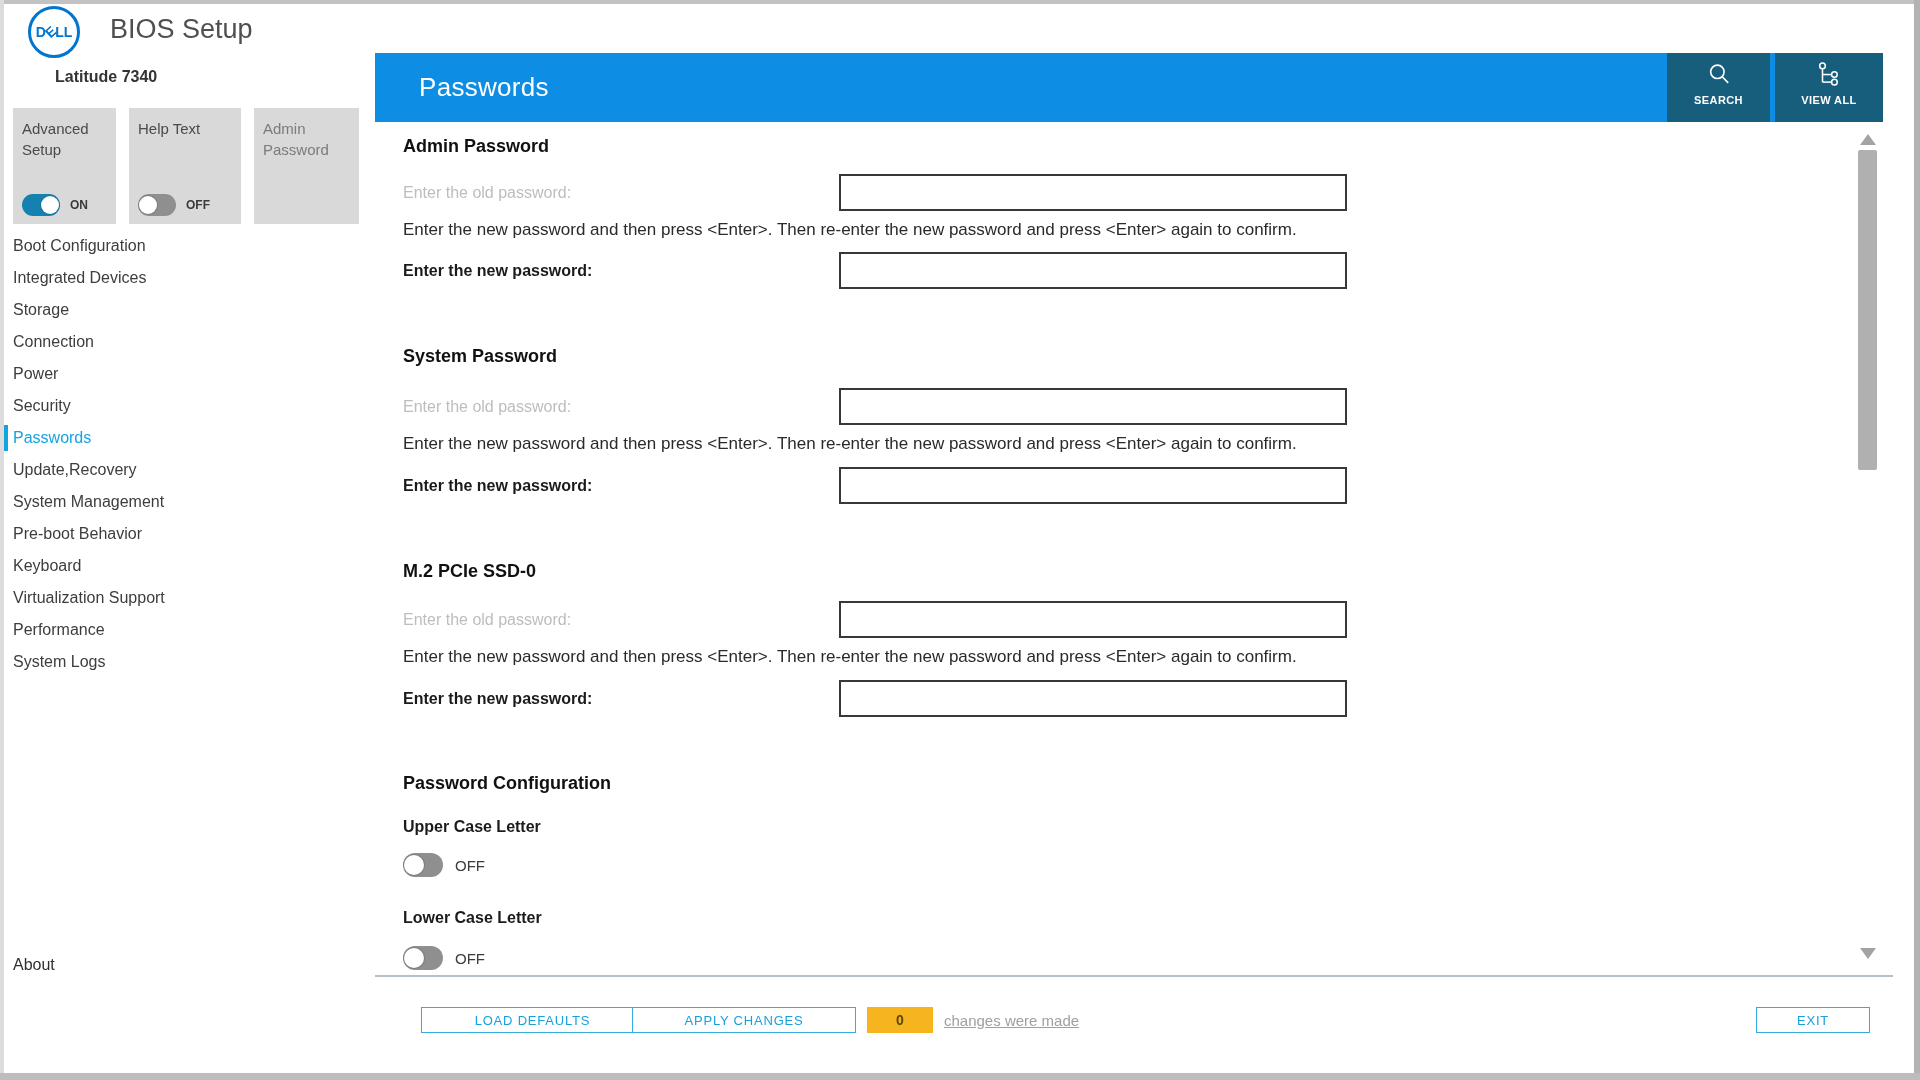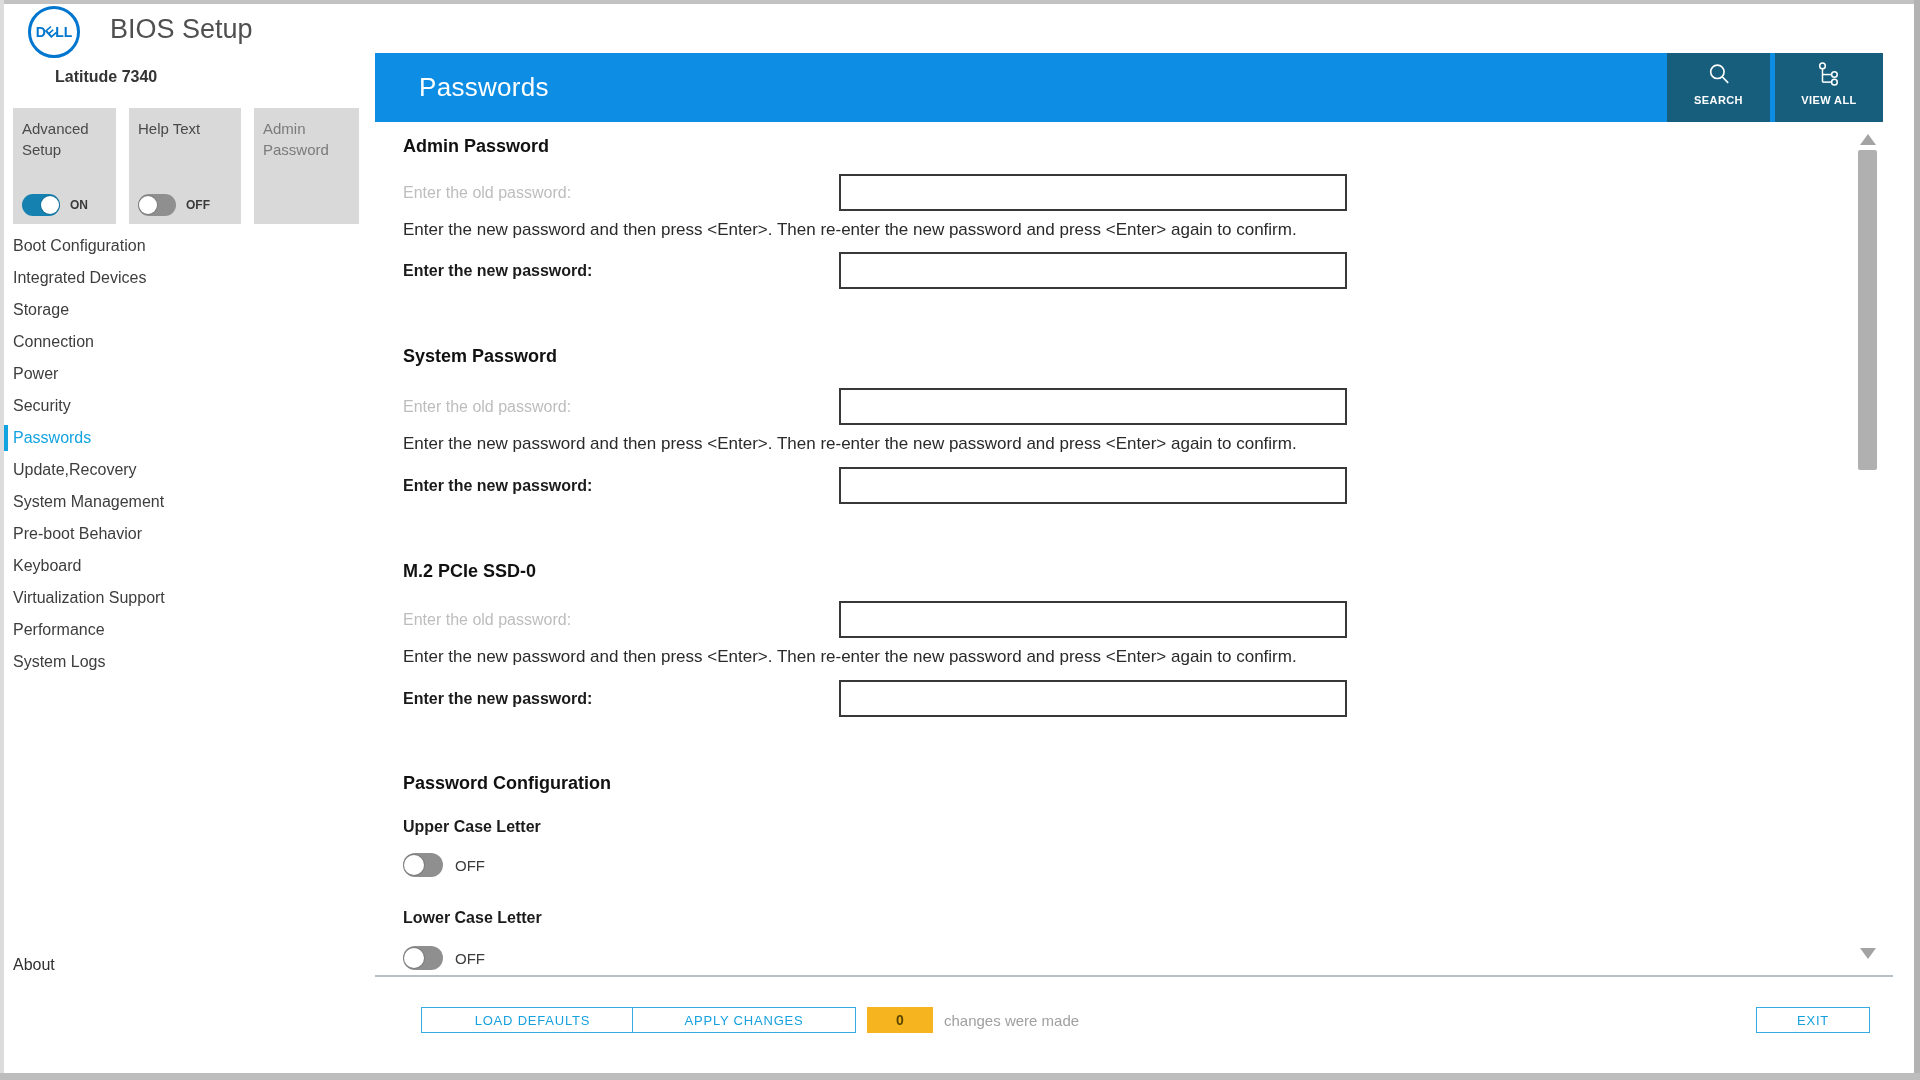--- a/index.html
+++ b/index.html
@@ -78,21 +78,21 @@
 
   
   .footer-btn { position:absolute; top:1007px; height:26px; border:1px solid #35abe2; background:#fff; color:#17a0de;
                 font-size:13px; letter-spacing:0.8px; font-family:"Liberation Sans", sans-serif; cursor:pointer;
                 display:flex; align-items:center; justify-content:center; }
   .btn-load { left:395px; width:223px;margin-left:26px; }
   .btn-apply { left:632px; width:224px; }
   .btn-exit { left:1756px; width:114px; }
   .badge { position:absolute; left:867px; top:1007px; width:66px; height:26px; background:#f6b51e; color:#5c4500;
            font-size:14px; font-weight:700; display:flex; align-items:center; justify-content:center; }
-  .changes-text { position:absolute; left:944px; top:1012px; font-size:15px; color:#a0a0a0; }
+  .changes-text { position:absolute; left:944px; top:1012px; font-size:15px; color:#a0a0a0;text-decoration:underline; }
 </style>
 </head>
 <body>
 
 <div class="screen">
 
   <div class="logo">
       <span>D<span class="slant">E</span>LL</span>
     </div>
   <div class="app-title">BIOS Setup</div>

